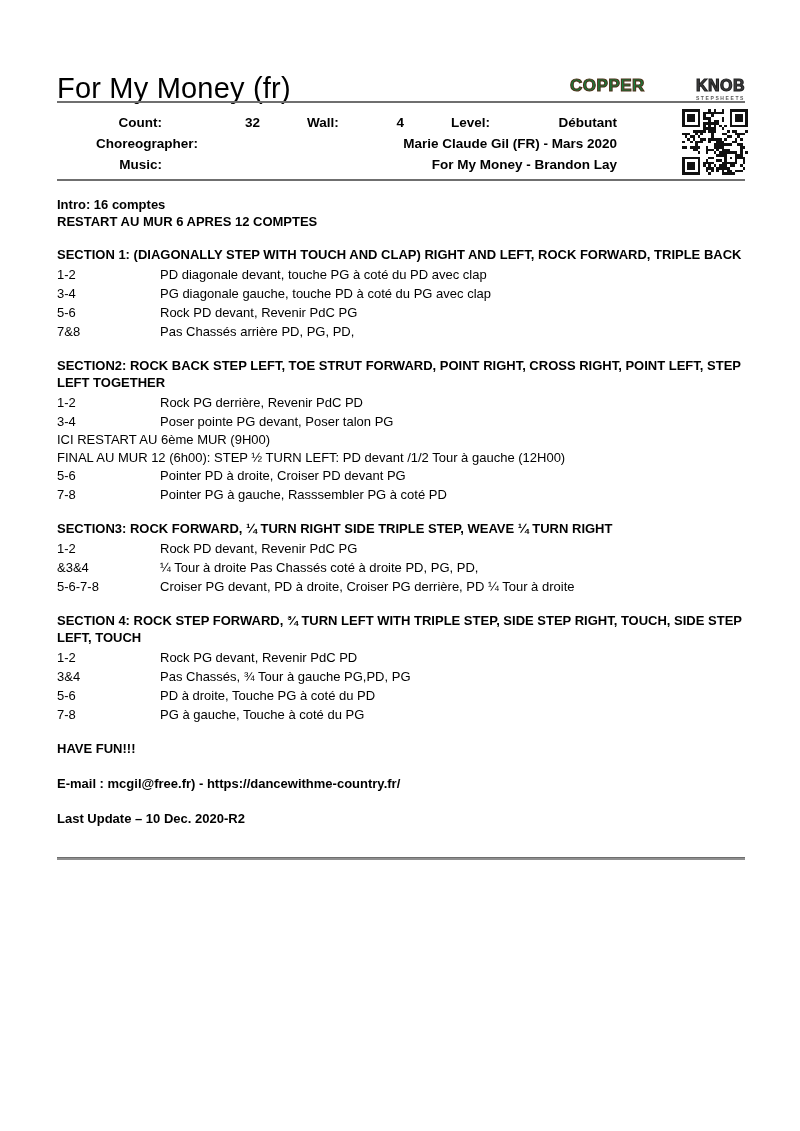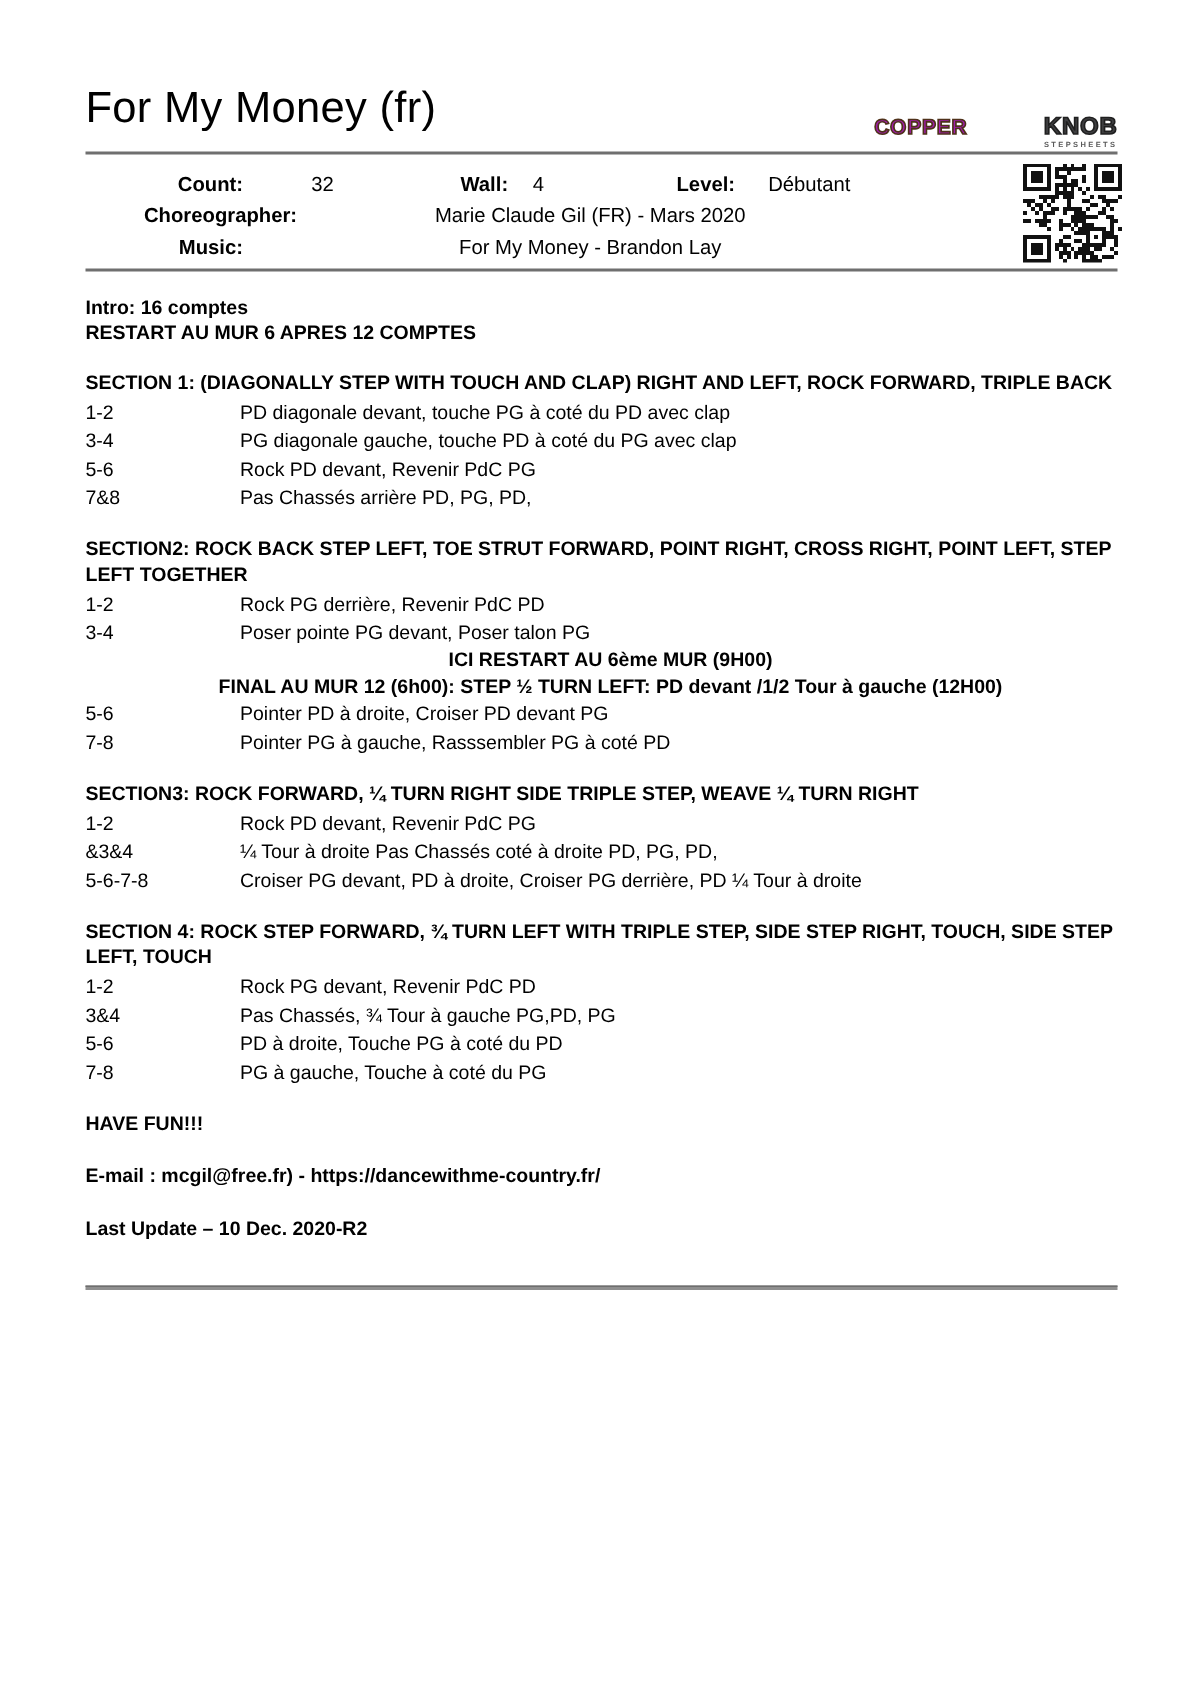--- a/index.html
+++ b/index.html
@@ -6,34 +6,34 @@
   .page{
     position:relative;
     width:800px;height:1131px;
     background:#ffffff;
     font-family:"Liberation Sans","DejaVu Sans",sans-serif;
     color:#000;
     overflow:hidden;
   }
   
   .title{
-    position:absolute;left:57px;top:56px;
+    position:absolute;left:57px;top:72px;
     font-size:29px;font-weight:400;letter-spacing:0.2px;color:#000;
     white-space:nowrap;
   }
   .hr{position:absolute;left:57px;width:688px;height:2px;background:#6f6f6f;}
   .hr1{top:101px;}
   .hr2{top:179px;}
   .logo{
     position:absolute;top:77px;right:55px;
     text-align:right;line-height:1;white-space:nowrap;
   }
   .logo-row{font-weight:bold;}
   .logo-copper{
-    font-size:14px;color:#a21caf;
+    font-size:17px;color:#15803d;
     -webkit-text-stroke:1.1px #4e311a;
     letter-spacing:0.5px;
     margin-left:25px;
   }
   .logo-knob{
     font-size:16px;color:#3f3f41;
     -webkit-text-stroke:1.1px #1f1f1f;
     margin-left:3px;letter-spacing:0.5px;padding-left:48px;
   }
   .logo-sub{
@@ -43,35 +43,35 @@
   .qr{position:absolute;top:109px;right:52px;width:66px;height:66px;}
   
   .meta{
     position:absolute;left:57px;top:112px;width:560px;
     display:grid;
     grid-template-columns:105px 90px 38px 90px 42px auto;
     column-gap:8px;
     font-size:13.5px;line-height:21px;
   }
   .m-label{font-weight:bold;text-align:right;white-space:nowrap;margin-left:39px;}
-  .m-value{text-align:center;white-space:nowrap;}
+  .m-value{text-align:right;white-space:nowrap;font-weight:bold;}
   .span-rest{grid-column:2 / -1;}
   
   .content{
     position:absolute;left:57px;top:196px;width:700px;
     font-size:13px;
   }
   .block{margin:0 0 16px 0;}
   .intro-line{font-weight:bold;line-height:17px;}
   .section-header{font-weight:bold;line-height:17px;}
   .steps{margin-top:2px;}
   .step-row{display:flex;line-height:19px;}
   .step-count{flex:0 0 103px;}
   .step-desc{flex:1;}
-  .note-line{font-weight:bold;line-height:17.5px;text-align:center;}
+  .note-line{font-weight:normal;line-height:17.5px;}
   .footer-line{font-weight:bold;line-height:17px;margin-bottom:18px;}
   .bottom-rule{margin-top:30px;width:688px;height:3px;background:#8f8f8f;border-top:1px solid #6e6e6e;box-sizing:border-box;}
 </style>
 </head>
 <body>
 
 <div class="page">
 
   <div class="title">For My Money (fr)</div>
   <div class="hr hr1"></div>

